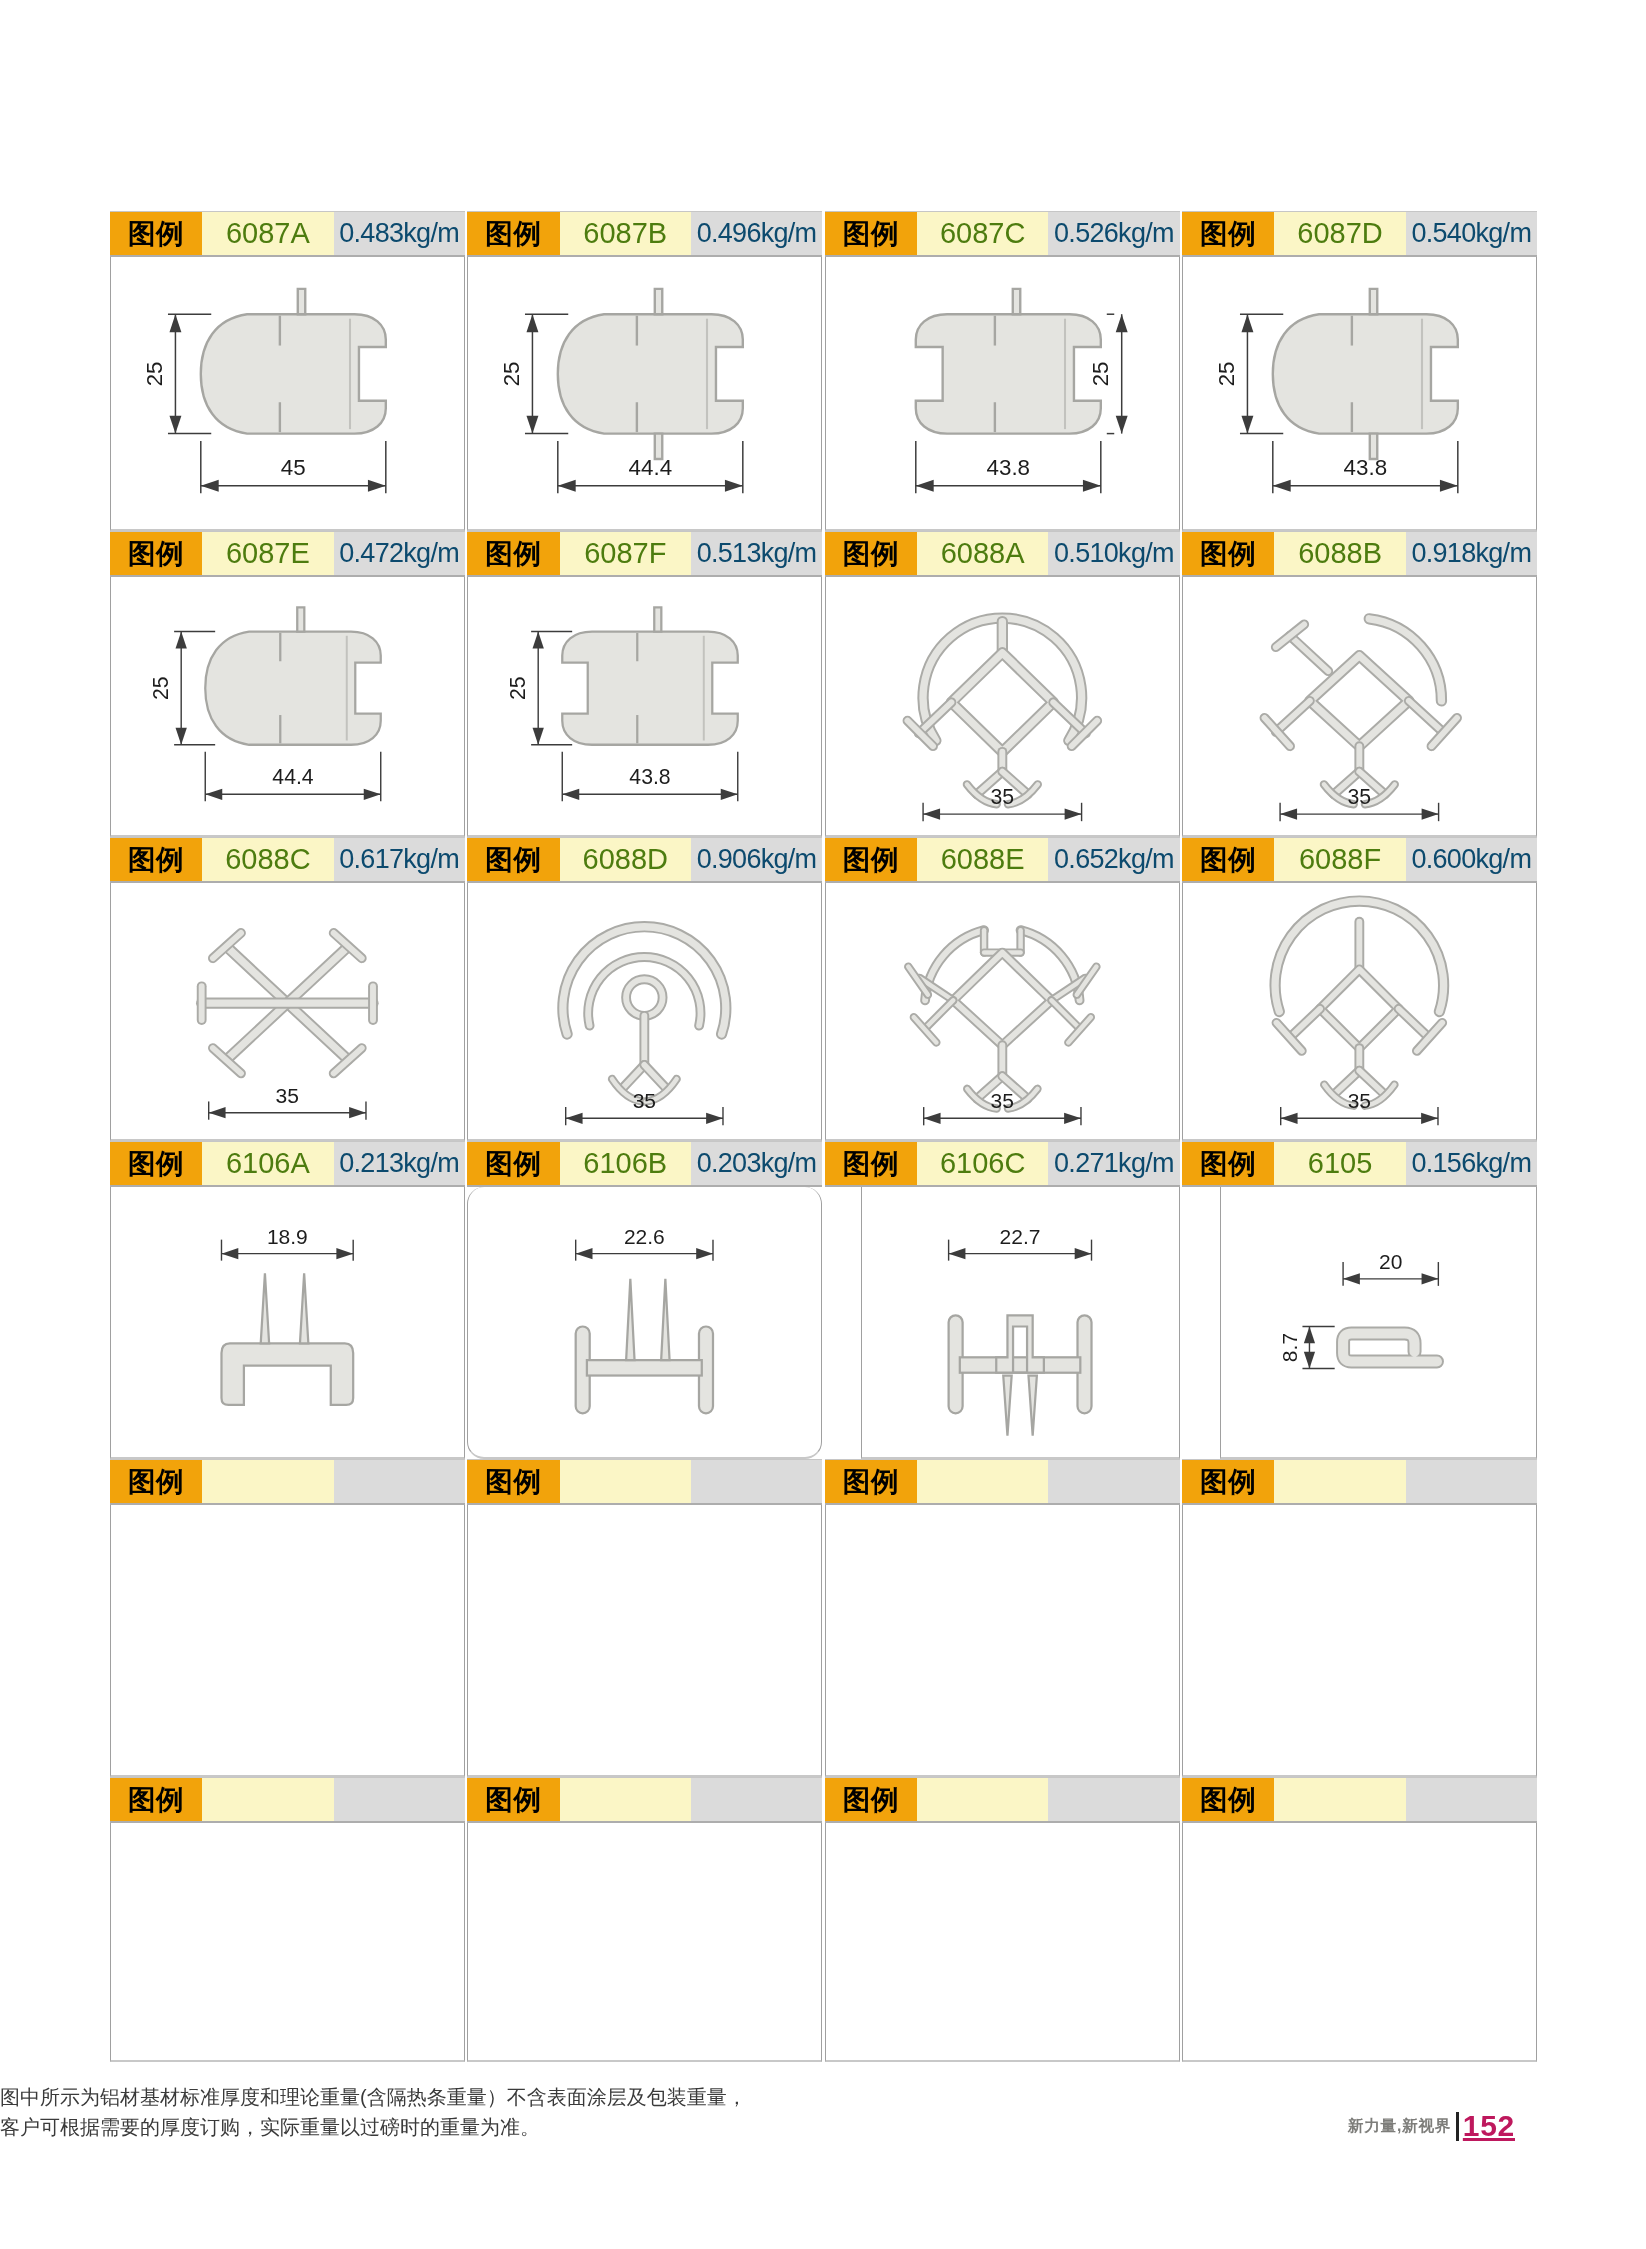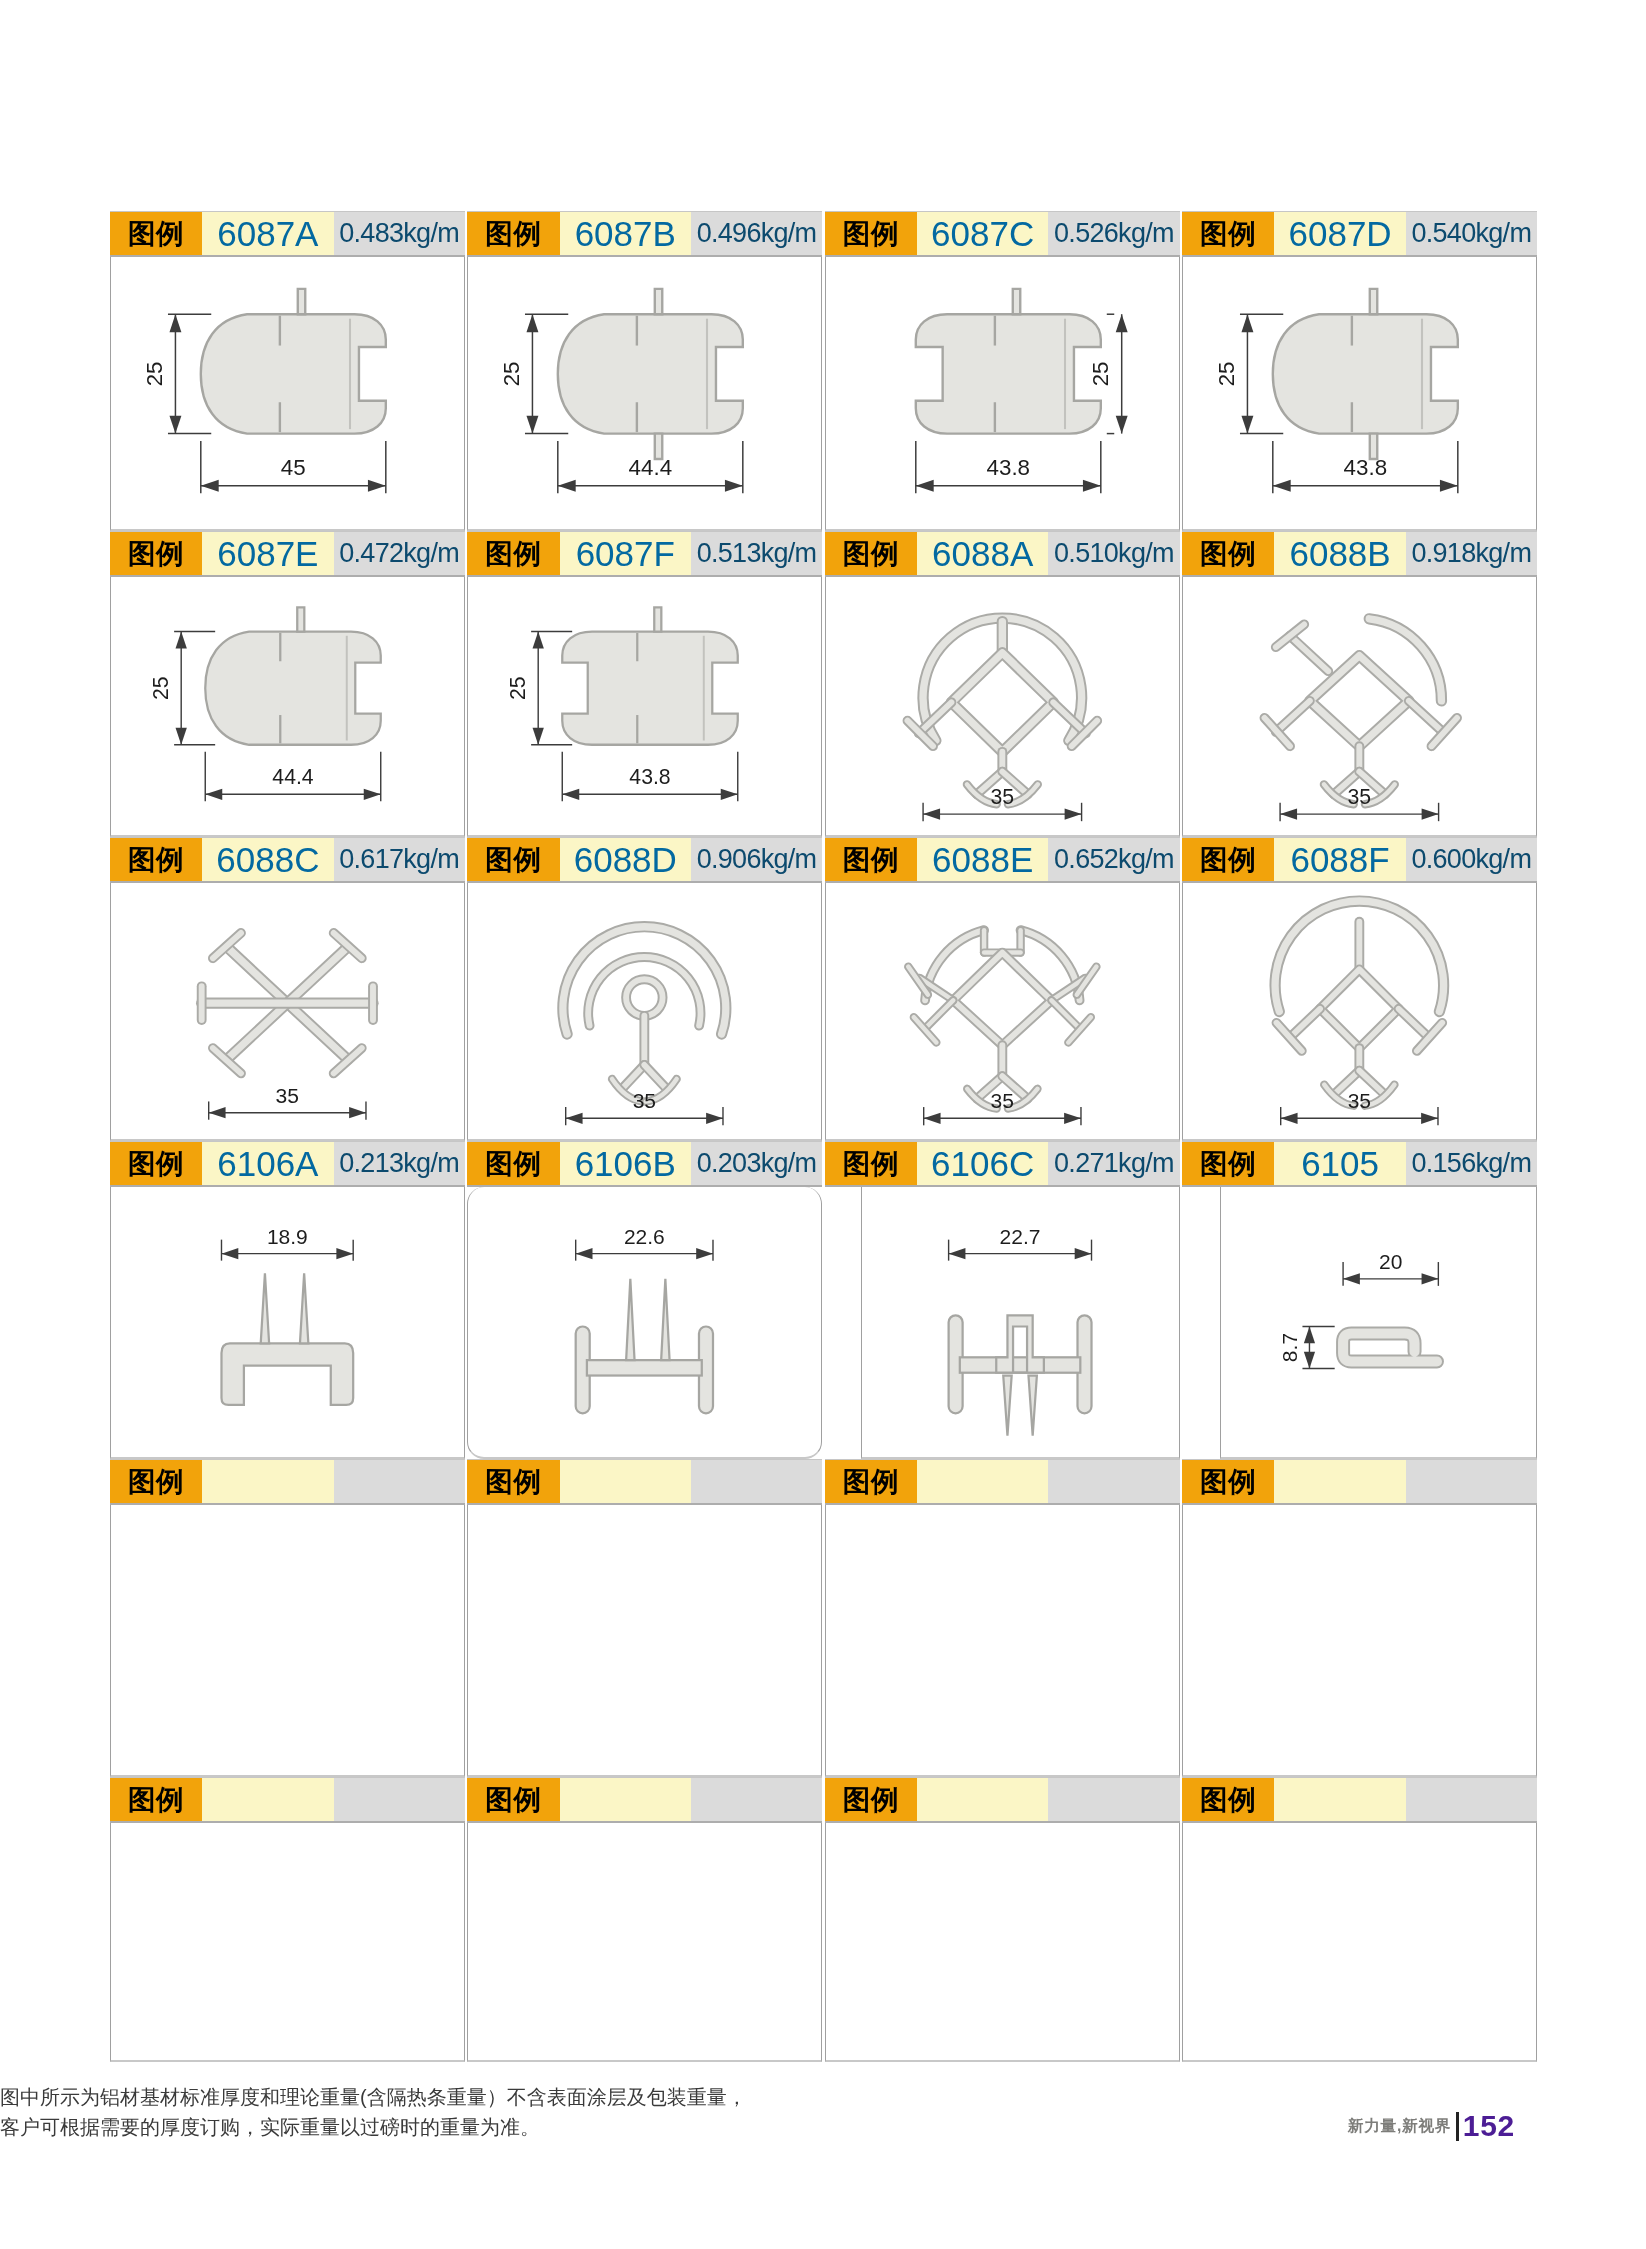--- a/index.html
+++ b/index.html
@@ -5,31 +5,31 @@
   html,body{margin:0;padding:0;background:#ffffff;}
   body{font-family:"Liberation Sans", sans-serif; color:#111;}
   .sheet{position:relative;width:1647px;height:2250px;background:#fff;overflow:hidden;padding-left:32px;}
   .grid{position:absolute;left:110px;top:211px;width:1427px;}
   .row{display:grid;grid-template-columns:repeat(4,1fr);column-gap:2.6px;}
   .cell{display:flex;flex-direction:column;}
   .hdr{height:46px;display:flex;box-sizing:border-box;border-top:1.3px solid #c6c6c6;border-bottom:2px solid #adadad;}
   .hdr .legend{width:26%;background:var(--orange);display:flex;align-items:center;justify-content:center;
       font-weight:bold;font-size:27.5px;color:#000;letter-spacing:0.7px;}
   .hdr .model{width:37%;background:var(--cream);display:flex;align-items:center;justify-content:center;
-      font-size:35px;color:#0369a1;}
+      font-size:29px;color:#4d7c0f;}
   .hdr .weight{width:37%;background:var(--gray);display:flex;align-items:center;justify-content:center;
       font-size:27px;color:#0c4a6e;letter-spacing:-0.7px;}
   .bod{box-sizing:border-box;background:#fff;border-left:0.7px solid #a0a0a0;border-right:0.7px solid #a0a0a0;
       border-bottom:2.6px solid #c8c8c8;display:flex;align-items:center;justify-content:center;}
   .bod svg{width:96%;height:96%;font-family:inherit;}
   .note{position:absolute;left:0;top:2082px;width:1647px;text-align:left;font-size:20px;color:#3a3a3a;line-height:30px;}
   .brand{position:absolute;top:2109px;right:164px;display:flex;align-items:center;margin-left:39px;}
   .brand-name{font-size:15.7px;font-weight:bold;color:#7d7d7a;letter-spacing:0.7px;}
   .brand-bar{display:inline-block;width:2.6px;height:29px;background:#222;margin:0 3.9px 0 5.2px;}
-  .page-num{font-size:30px;font-weight:bold;color:#4c1d95;letter-spacing:0.7px;}
+  .page-num{font-size:30px;font-weight:bold;color:#be185d;letter-spacing:0.7px;text-decoration:underline;}
 </style>
 </head>
 <body>
 
 <div class="sheet">
   <div class="grid" id="grid">
       <div class="row">
         <div class="cell">
           <div class="hdr">
             <div class="legend">图例</div>

